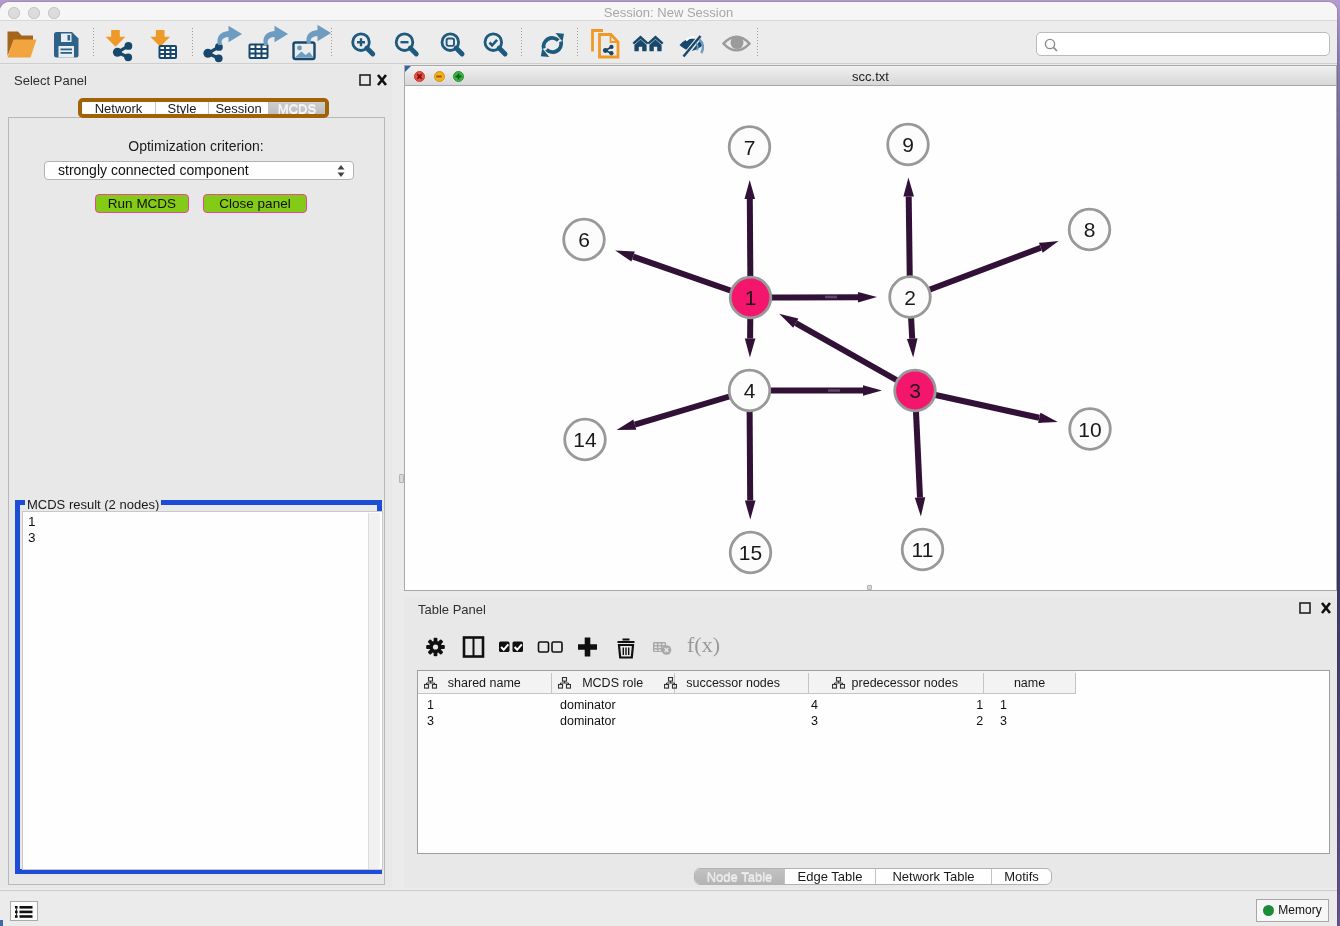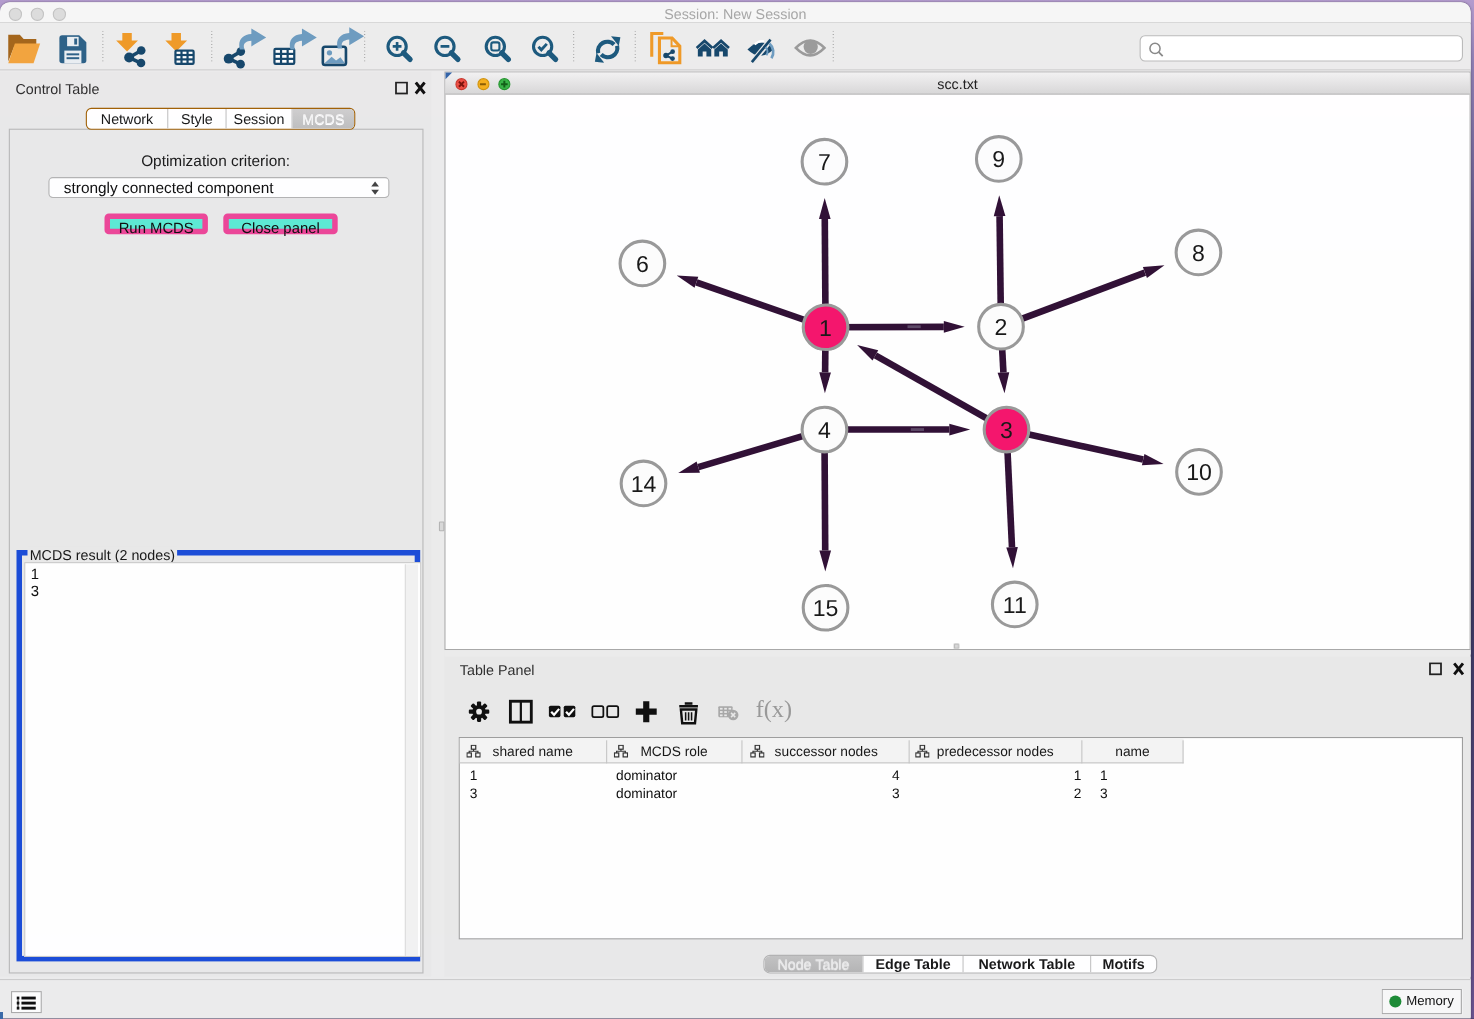--- a/index.html
+++ b/index.html
@@ -8,28 +8,28 @@
 #titlebar{position:absolute;left:0;top:0;width:100%;height:19px;background:#f6f6f6;border-radius:9px 9px 0 0;border-bottom:1px solid #d8d8d8}
 .tl{position:absolute;top:5px;width:11.5px;height:11.5px;border-radius:50%;background:#dcdcdc;border:1px solid #c3c3c3}
 #wtitle{position:absolute;top:2.5px;width:100%;text-align:center;font-size:13px;color:#a7a7a7}
 
 #toolbar{position:absolute;left:0;top:20px;width:100%;height:42px;background:#ececec;border-bottom:1px solid #cfcfcf}
 .tsep{position:absolute;top:6px;height:29px;width:1px;background-image:linear-gradient(#9a9a9a 33%,rgba(0,0,0,0) 0%);background-size:1px 3px}
 #search{position:absolute;left:1036px;top:10px;width:294px;height:24px;background:#fff;border:1px solid #bbb;border-radius:5px}
 
 #cpanel{position:absolute;left:0;top:63px;width:392px;height:823px;background:#e9e9e9}
 #cpanel .hdr{position:absolute;left:14px;top:8px;font-size:13px;color:#303030}
-#cptabs{position:absolute;left:78px;top:33px;height:20px;display:flex;border:1px solid #a16207;border-radius:5px;overflow:hidden;background:#fff;z-index:5}
+#cptabs{position:absolute;left:78px;top:33px;height:20px;display:flex;border:4px solid #a16207;border-radius:5px;overflow:hidden;background:#fff;z-index:5}
 #cptabs .tab{height:100%;font-size:13px;color:#1a1a1a;display:flex;align-items:center;justify-content:center;border-left:1px solid #c4c4c4}
 #cptabs .tab:first-child{border-left:none}
 #cptabs .sel{background:linear-gradient(#cfcfcf,#bfbfbf);color:#f3f3f3;text-shadow:0 1px 0 #fff}
 #cpbox{position:absolute;left:8px;top:52px;width:377px;height:768px;background:#e9e9e9;border:1px solid #b9b9b9}
 #optlbl{position:absolute;left:0;top:73px;width:100%;text-align:center;font-size:14px;color:#1c1c1c}
 #combo{position:absolute;left:44px;top:96px;width:310px;height:19px;background:#fff;border:1px solid #b4b4b4;border-radius:4px;font-size:14px;color:#111;line-height:17px;padding-left:13px}
-.btn{position:absolute;top:129px;height:19px;background:#5eead4;border:5px solid #ec4899;border-radius:4px;font-size:13.5px;color:#111;text-align:center;line-height:17px}
+.btn{position:absolute;top:129px;height:19px;background:#84cc16;border:1px solid #ec4899;border-radius:4px;font-size:13.5px;color:#111;text-align:center;line-height:17px}
 #fset{position:absolute;left:15px;top:435px;width:367px;height:374px;border:5px solid #1d4ed8}
 #fleg{position:absolute;left:5px;top:-8px;background:#e9e9e9;font-size:13px;color:#1a1a1a;padding:0 2px}
 #fwhite{position:absolute;left:2px;top:6px;width:361px;height:359px;background:#fff;border:1px solid #c9c9c9}
 #ftext{position:absolute;left:5px;top:2px;font-size:13.5px;color:#111;line-height:16px}
 #fscroll{position:absolute;right:2px;top:1px;width:12px;height:356px;background:#f2f2f2;border-left:1px solid #ddd}
 
 #vsplit{position:absolute;left:392px;top:63px;width:12px;height:823px;background:#ececec}
 #vsplit .knob{position:absolute;left:7px;top:409px;width:5px;height:9px;background:#d9d9d9;border:1px solid #b5b5b5;border-radius:1px;z-index:6}
 #hsplit{position:absolute;left:404px;top:589px;width:933px;height:4px;background:#ececec}
 #hsplit .knob{position:absolute;left:463px;top:-6px;width:5px;height:5px;background:#d9d9d9;border:1px solid #b5b5b5;border-radius:1px;z-index:6}
@@ -42,21 +42,21 @@
 #netsvg{position:absolute;left:0;top:21px;transform:translateZ(0)}
 
 #tpanel{position:absolute;left:404px;top:595px;width:933px;height:291px;background:#e9e9e9}
 #tpanel .hdr{position:absolute;left:14px;top:5px;font-size:13px;color:#303030}
 #ttools{position:absolute;left:13px;top:27px;width:907px;height:40px}
 #ttable{position:absolute;left:13px;top:73px;width:913px;height:184px;background:#fff;border:1px solid #9f9f9f}
 #thead{position:absolute;left:0;top:0;width:658px;height:23px;background:#f4f4f4;border-bottom:1px solid #c6c6c6;font-size:12.5px;color:#1a1a1a}
 .thc{position:absolute;top:2px;height:21px;border-right:1px solid #c6c6c6;text-align:center;line-height:20px}
 .trow{position:absolute;font-size:12.5px;color:#111;height:16px;line-height:16px}
 #ttabs{position:absolute;left:290px;top:271px;height:17px;display:flex;border:1px solid #b3b3b3;border-radius:6px;overflow:hidden;background:#fff}
-#ttabs .tab{height:100%;font-size:13px;font-weight:bold;color:#1a1a1a;display:flex;align-items:center;justify-content:center;border-left:1px solid #c4c4c4}
+#ttabs .tab{height:100%;font-size:13px;font-weight:normal;color:#1a1a1a;display:flex;align-items:center;justify-content:center;border-left:1px solid #c4c4c4}
 #ttabs .tab:first-child{border-left:none}
 #ttabs .sel{background:linear-gradient(#c3c3c3,#b5b5b5);color:#e9e9e9;text-shadow:0 1px 1px #fff;font-weight:normal}
 
 #status{position:absolute;left:0;top:888px;width:100%;height:35px;background:#ececec;border-top:1px solid #cdcdcd}
 #lstbtn{position:absolute;left:10px;top:10px;width:28px;height:20px;background:#fdfdfd;border:1px solid #ababab}
 #membtn{position:absolute;right:8px;top:8px;width:73px;height:23px;background:#f8f8f8;border:1px solid #a8a8a8;font-size:12px;color:#111;text-align:center;line-height:21px;will-change:transform}
 #membtn .dot{display:inline-block;width:11px;height:11px;border-radius:50%;background:#1e8c37;vertical-align:-1.5px;margin-right:4px}
 </style></head><body>
 <div id="desk"></div>
 <div id="win">
@@ -168,21 +168,21 @@
       <div class="tsep" style="left:577px"></div>
       <div class="tsep" style="left:757px"></div>
       <div id="search">
         <svg style="position:absolute;left:7px;top:5px" width="15" height="15">
           <circle cx="6" cy="6" r="4.6" fill="none" stroke="#8a8a8a" stroke-width="1.4"></circle>
           <line x1="9.4" y1="9.4" x2="13" y2="13" stroke="#8a8a8a" stroke-width="1.6"></line>
         </svg>
       </div>
     </div>
   <div id="cpanel">
-    <div class="hdr">Control Table</div>
+    <div class="hdr">Select Panel</div>
     <svg style="position:absolute;left:359px;top:9px" width="30" height="13">
         <rect x="1" y="1" width="10" height="10" fill="none" stroke="#222" stroke-width="1.6"></rect>
         <path d="M19 1 L27 11 M27 1 L19 11" stroke="#111" stroke-width="2.6"></path>
       </svg>
     <div id="cptabs">
       <div class="tab" style="width:73px">Network</div>
       <div class="tab" style="width:53px">Style</div>
       <div class="tab" style="width:60px">Session</div>
       <div class="tab sel" style="width:57px">MCDS</div>
     </div>
@@ -341,21 +341,21 @@
               <rect x="0.5" y="7.5" width="4" height="3.6" fill="none" stroke="#333" stroke-width="1.1"></rect>
               <rect x="8.5" y="7.5" width="4" height="3.6" fill="none" stroke="#333" stroke-width="1.1"></rect>
               <path d="M6.5 4 v2 M2.5 7.5 v-1.5 h8 v1.5" fill="none" stroke="#333" stroke-width="1"></path>
             </svg>shared name</div>
           <div class="thc" style="left:133.6px;width:123.29999999999998px"><svg width="13" height="12" style="position:absolute;left:6px;top:4px">
               <rect x="4.5" y="0.5" width="4" height="3.6" fill="none" stroke="#333" stroke-width="1.1"></rect>
               <rect x="0.5" y="7.5" width="4" height="3.6" fill="none" stroke="#333" stroke-width="1.1"></rect>
               <rect x="8.5" y="7.5" width="4" height="3.6" fill="none" stroke="#333" stroke-width="1.1"></rect>
               <path d="M6.5 4 v2 M2.5 7.5 v-1.5 h8 v1.5" fill="none" stroke="#333" stroke-width="1"></path>
             </svg>MCDS role</div>
-          <div class="thc" style="left:258px;width:151.20000000000005px"><svg width="13" height="12" style="position:absolute;left:6px;top:4px">
+          <div class="thc" style="left:240px;width:151.20000000000005px"><svg width="13" height="12" style="position:absolute;left:6px;top:4px">
               <rect x="4.5" y="0.5" width="4" height="3.6" fill="none" stroke="#333" stroke-width="1.1"></rect>
               <rect x="0.5" y="7.5" width="4" height="3.6" fill="none" stroke="#333" stroke-width="1.1"></rect>
               <rect x="8.5" y="7.5" width="4" height="3.6" fill="none" stroke="#333" stroke-width="1.1"></rect>
               <path d="M6.5 4 v2 M2.5 7.5 v-1.5 h8 v1.5" fill="none" stroke="#333" stroke-width="1"></path>
             </svg>successor nodes</div>
           <div class="thc" style="left:408.1px;width:158.29999999999995px"><svg width="13" height="12" style="position:absolute;left:6px;top:4px">
               <rect x="4.5" y="0.5" width="4" height="3.6" fill="none" stroke="#333" stroke-width="1.1"></rect>
               <rect x="0.5" y="7.5" width="4" height="3.6" fill="none" stroke="#333" stroke-width="1.1"></rect>
               <rect x="8.5" y="7.5" width="4" height="3.6" fill="none" stroke="#333" stroke-width="1.1"></rect>
               <path d="M6.5 4 v2 M2.5 7.5 v-1.5 h8 v1.5" fill="none" stroke="#333" stroke-width="1"></path>

